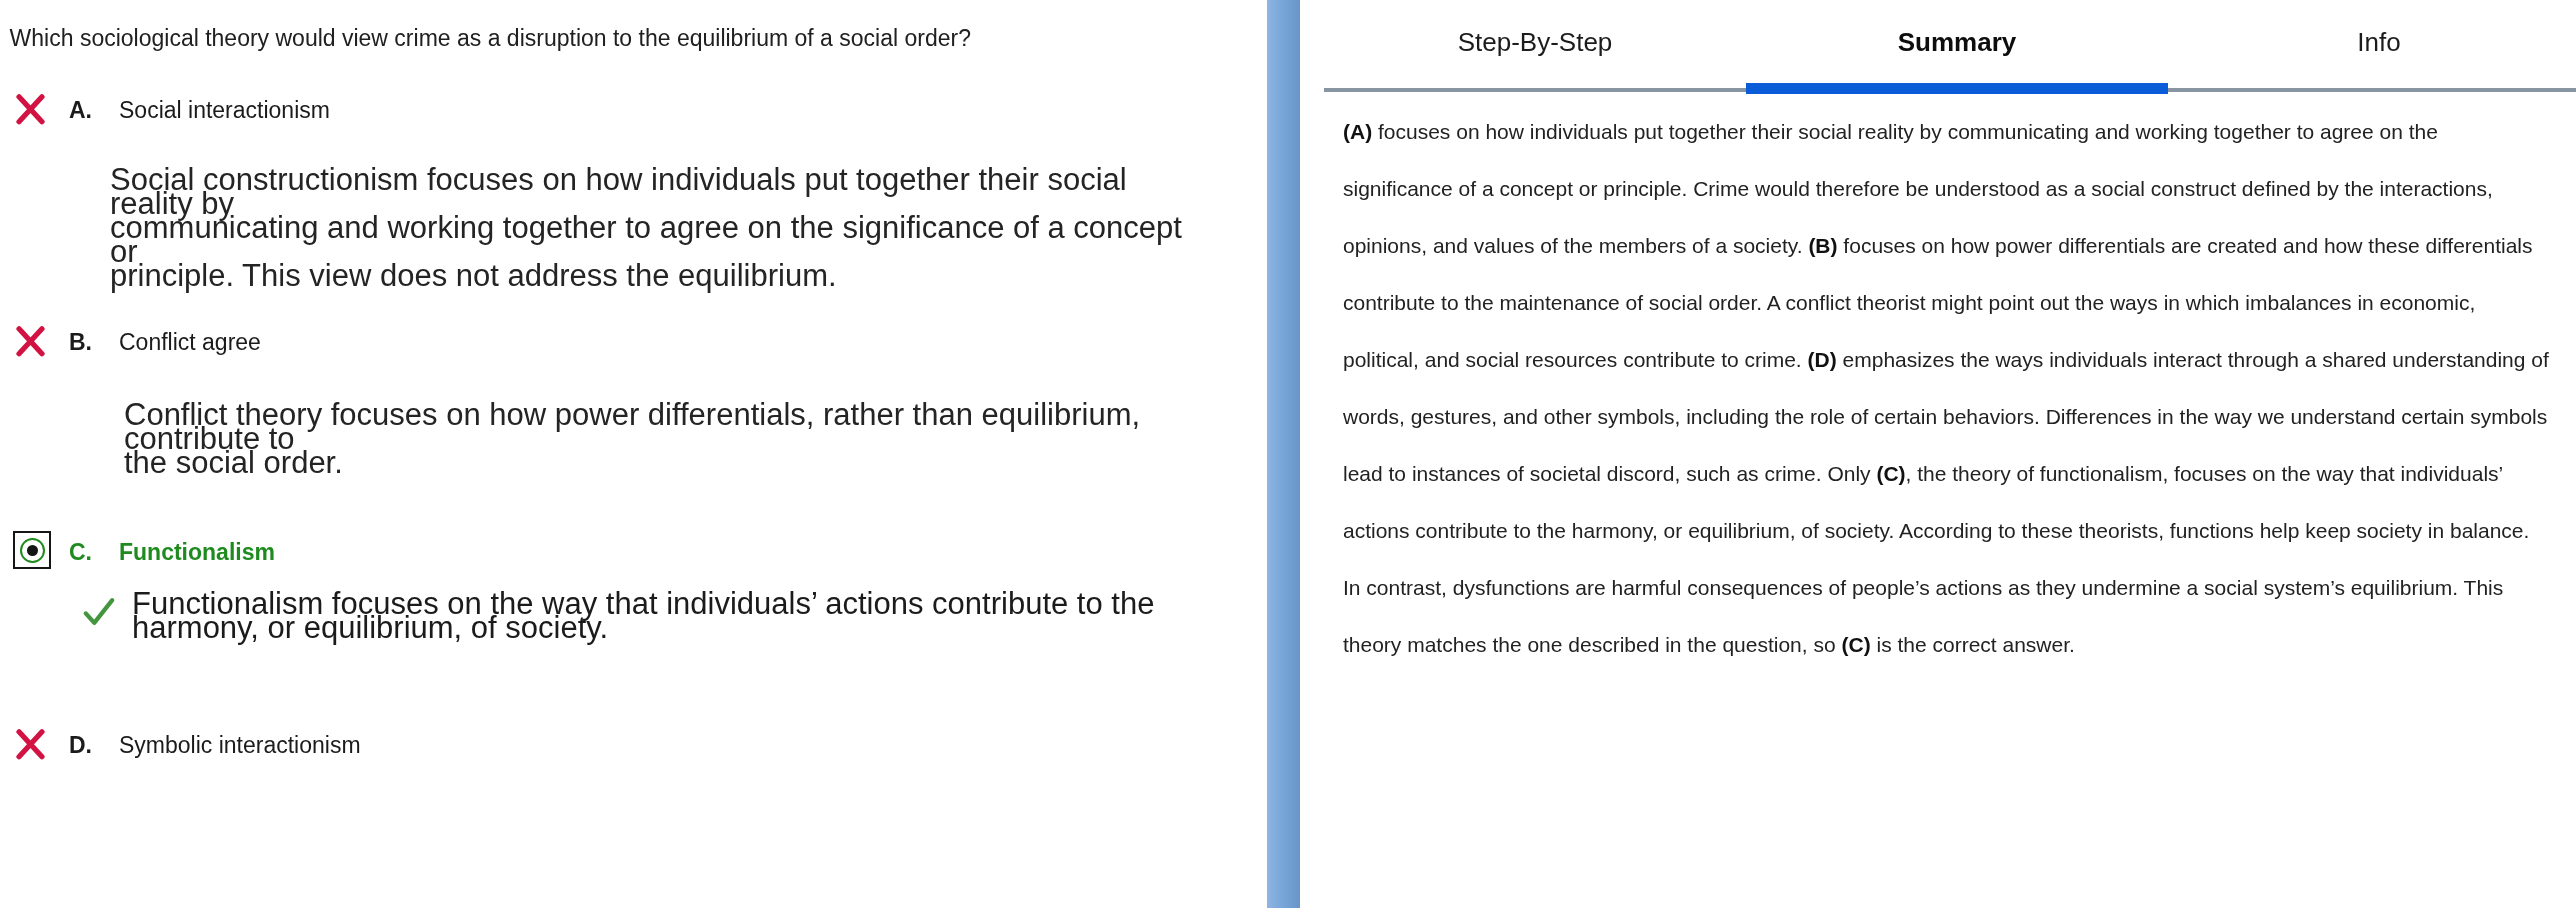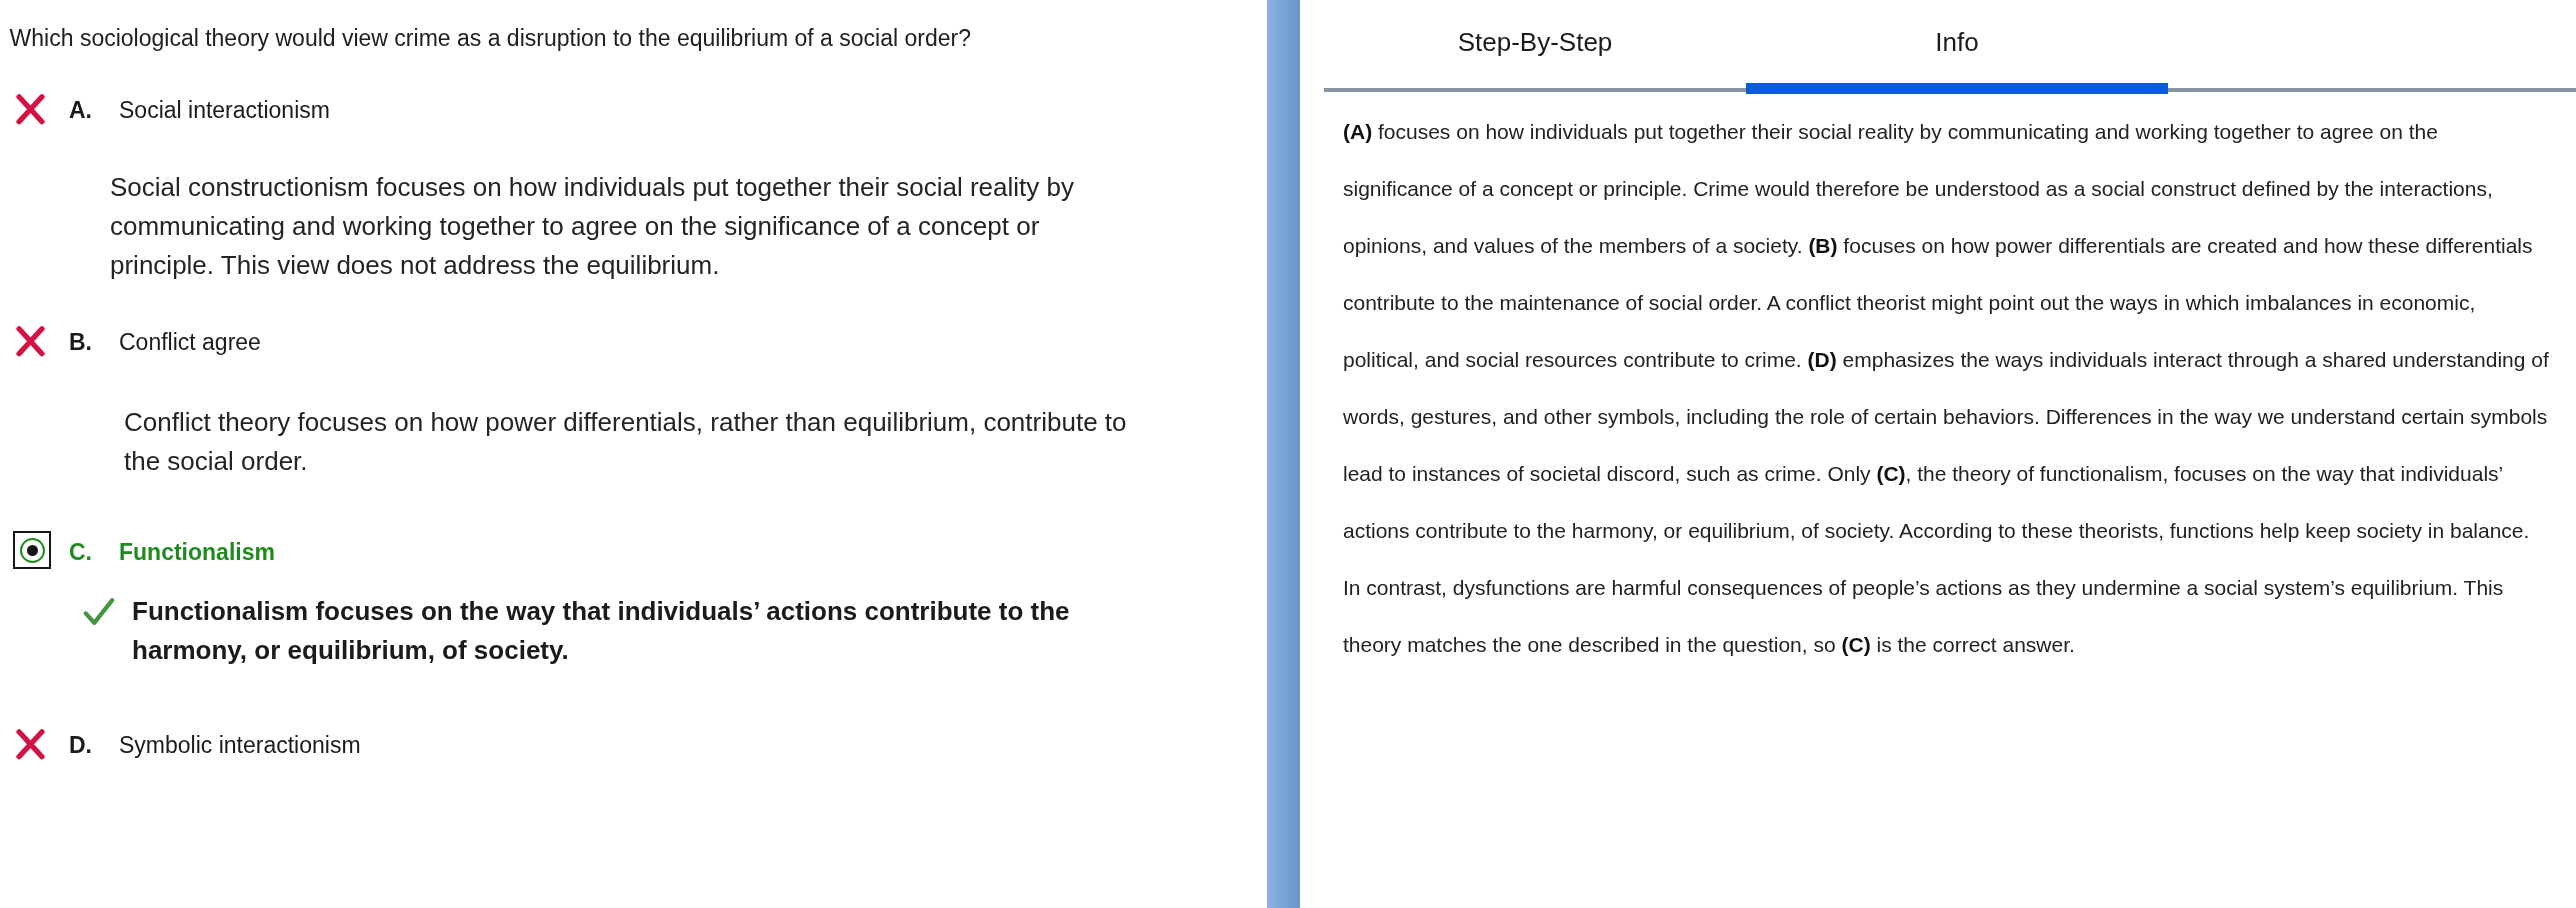--- a/index.html
+++ b/index.html
@@ -17,24 +17,24 @@
   .opt-row { position:absolute; left:0; width:1267px; height:42px; }
   .opt-row .x-icon { position:absolute; left:15.3px; top:-3.8px; }
   .opt-letter {
     position:absolute; left:69px; top:0; font-size:23px; font-weight:bold; color:#1b1b1b;
   }
   .opt-label { position:absolute; left:119px; top:0; font-size:23px; color:#1b1b1b; }
   .opt-row.correct .opt-letter, .opt-row.correct .opt-label {
     color:var(--correct-green,#1f8b1f); font-weight:bold;
   }
   .opt-expl {
-    position:absolute; font-size:26px; line-height:39px; color:#242424;
+    position:absolute; font-size:31px; line-height:24px; color:#242424;
     white-space:pre-line; width:1085px;
   }
-  .opt-expl.bold { font-weight:bold; color:#1b1b1b; }
+  .opt-expl.bold { font-weight:normal; color:#1b1b1b; }
   .radio-box {
     position:absolute; left:13.4px; top:-7.6px; width:38px; height:38px; box-sizing:border-box;
     border:2.9px solid #161616; background:#fff; display:flex; align-items:center; justify-content:center;
   }
   .radio-ring {
     width:25px; height:25px; box-sizing:border-box; border-radius:50%;
     border:2.9px solid var(--correct-green,#1f8b1f); display:flex; align-items:center; justify-content:center;
   }
   .radio-dot { width:11.5px; height:11.5px; border-radius:50%; background:#141414; }
   .check-icon { position:absolute; left:82px; top:1.9px; }
@@ -129,20 +129,21 @@
     </div>
 
   </section>
 
   <div class="divider"></div>
 
   <section class="right-panel">
 
     <div class="tabs">
       <div class="tab">Step-By-Step</div>
+      <div class="tab active">Summary</div>
       <div class="tab">Info</div>
     </div>
     <div class="tab-baseline"></div>
     <div class="tab-underline"></div>
 
     <div class="summary-body"><b>(A)</b><span> focuses on how individuals put together their social reality by communicating and working together to agree on the significance of a concept or principle. Crime would therefore be understood as a social construct defined by the interactions, opinions, and values of the members of a society. </span><b>(B)</b><span> focuses on how power differentials are created and how these differentials contribute to the maintenance of social order. A conflict theorist might point out the ways in which imbalances in economic, political, and social resources contribute to crime. </span><b>(D)</b><span> emphasizes the ways individuals interact through a shared understanding of words, gestures, and other symbols, including the role of certain behaviors. Differences in the way we understand certain symbols lead to instances of societal discord, such as crime. Only </span><b>(C)</b><span>, the theory of functionalism, focuses on the way that individuals’ actions contribute to the harmony, or equilibrium, of society. According to these theorists, functions help keep society in balance. In contrast, dysfunctions are harmful consequences of people’s actions as they undermine a social system’s equilibrium. This theory matches the one described in the question, so </span><b>(C)</b><span> is the correct answer.</span></div>
 
   </section>
 
 </div>

